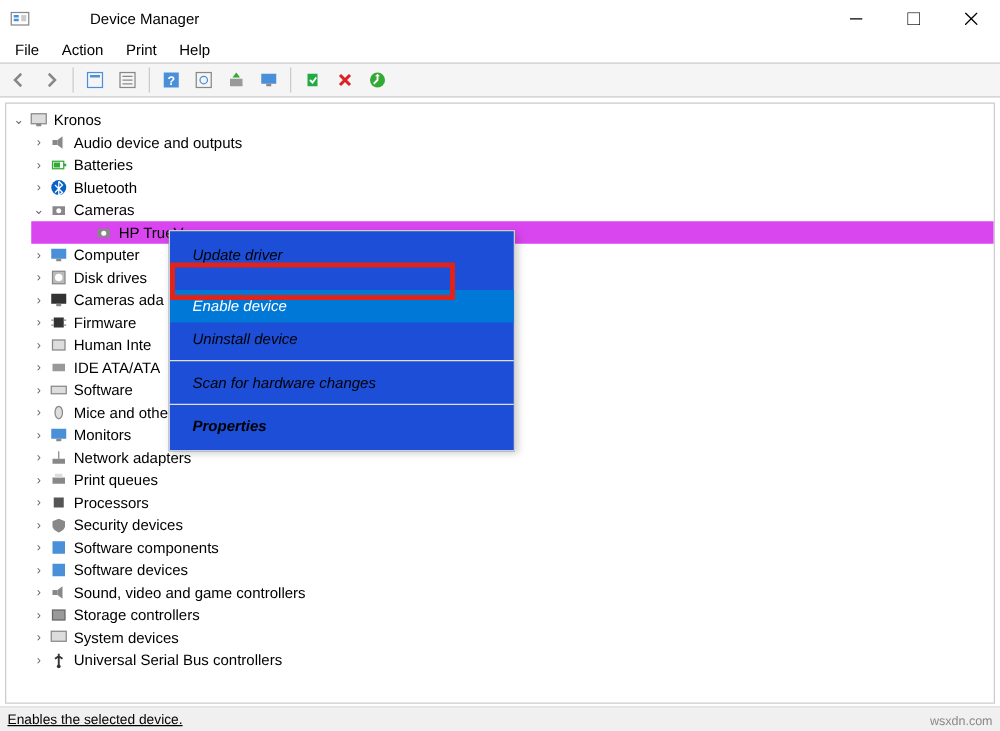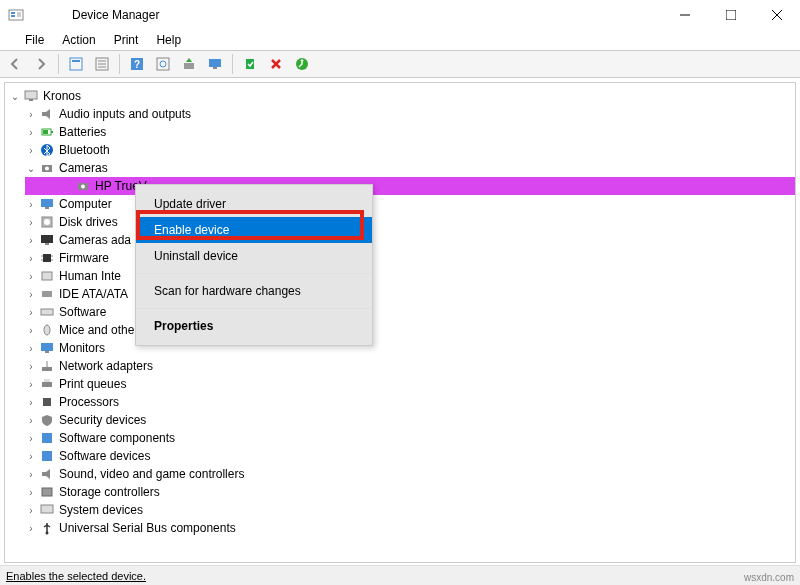--- a/index.html
+++ b/index.html
@@ -3,35 +3,35 @@
 <meta charset="utf-8">
 <style>
 * { box-sizing: border-box; margin: 0; padding: 0; font-family: "Segoe UI", Tahoma, sans-serif; }
 body { width: 800px; height: 585px; background: #fff; overflow: hidden; position: relative; font-size: 12px; color: #000; }
 .titlebar { height: 30px; display: flex; align-items: center; padding: 0 0 0 8px; }
 .titlebar .app-icon { width: 16px; height: 16px; margin-right: 6px; }
 .titlebar .title { flex: 1; font-size: 12px; margin-left: 42px; }
 .titlebar .win-controls { display: flex; }
 .win-btn { width: 46px; height: 30px; display: flex; align-items: center; justify-content: center; }
 .win-btn svg { width: 10px; height: 10px; }
-.menubar { height: 20px; display: flex; align-items: center; padding: 0 17px; gap: 2px; }
+.menubar { height: 20px; display: flex; align-items: center; padding: 0 4px; gap: 2px; }
 .menubar .menu-item { padding: 2px 8px; font-size: 12px; }
 .toolbar { height: 28px; background: #f5f5f5; border-top: 1px solid #ccc; border-bottom: 1px solid #ccc; display: flex; align-items: center; padding: 0 4px; gap: 4px; }
 .tool-btn { width: 22px; height: 22px; display: flex; align-items: center; justify-content: center; border: 1px solid transparent; }
 .tool-sep { width: 1px; height: 20px; background: #ccc; margin: 0 2px; }
 .tree { position: absolute; top: 82px; left: 4px; right: 4px; bottom: 22px; overflow: auto; background: #fff; border: 1px solid #ccc; padding: 4px 0; }
 .status { position: absolute; bottom: 0; left: 0; right: 0; height: 20px; background: #f0f0f0; padding: 2px 6px; font-size: 11px; display: flex; align-items: center; border-top: 1px solid #ddd; text-decoration: underline; }
 .watermark { position: absolute; bottom: 2px; right: 6px; font-size: 10px; color: #888; }
 .node { display: flex; align-items: center; height: 18px; white-space: nowrap; }
 .arrow { width: 12px; text-align: center; color: #666; font-size: 10px; }
 .node-icon { width: 16px; height: 16px; margin: 0 4px 0 2px; display: flex; align-items: center; justify-content: center; }
 .node.selected { background: #d946ef; margin-left: 20px; }
-.ctx-menu { position: absolute; top: 184px; left: 135px; width: 238px; background: #e5e5e5; border: 1px solid #ccc; box-shadow: 2px 2px 6px rgba(0,0,0,.2); padding: 6px 0; z-index: 10; }
+.ctx-menu { position: absolute; top: 184px; left: 135px; width: 277px; background: #1d4ed8; border: 1px solid #ccc; box-shadow: 2px 2px 6px rgba(0,0,0,.2); padding: 6px 0; z-index: 10; font-style: italic; }
 .ctx-item { padding: 6px 18px; font-size: 12px; }
-.ctx-item.highlighted { background: #0078d7; color: #fff; }
+.ctx-item.highlighted { background: #0078d7; color: #fff; margin-top: 15px; }
 .ctx-sep { height: 1px; background: #e0e0e0; margin: 4px 0; }
 .ctx-item.bold { font-weight: bold; }
 .red-box { position: absolute; border: 4px solid #e2231a; z-index: 11; pointer-events: none; }
 </style>
 </head>
 <body>
 
 <div class="titlebar">
   <span class="app-icon">
     <svg viewBox="0 0 16 16">
@@ -154,21 +154,21 @@
   </div>
   <div id="tree-body">
       <div class="node" style="padding-left: 20px;">
         <span class="arrow">›</span>
         <span class="node-icon">
           <svg width="14" height="14" viewBox="0 0 14 14">
             <rect x="2" y="5" width="4" height="4" fill="#888"></rect>
             <path d="M6 5 L10 2 L10 12 L6 9 Z" fill="#888"></path>
           </svg>
         </span>
-        <span>Audio inputs and outputs</span>
+        <span>Audio device and outputs</span>
       </div>
       <div class="node" style="padding-left: 20px;">
         <span class="arrow">›</span>
         <span class="node-icon">
           <svg width="14" height="14" viewBox="0 0 14 14">
             <rect x="2" y="4" width="9" height="6" fill="none" stroke="#3a3"></rect>
             <rect x="11" y="6" width="2" height="2" fill="#3a3"></rect>
             <rect x="3" y="5" width="5" height="4" fill="#3a3"></rect>
           </svg>
         </span>
@@ -378,21 +378,21 @@
         <span>System devices</span>
       </div>
       <div class="node" style="padding-left: 20px;">
         <span class="arrow">›</span>
         <span class="node-icon">
           <svg width="14" height="14" viewBox="0 0 14 14">
             <path d="M7 2 L7 12 M7 4 L4 6 M7 4 L10 6" stroke="#333" stroke-width="1.5" fill="none"></path>
             <circle cx="7" cy="12" r="1.5" fill="#333"></circle>
           </svg>
         </span>
-        <span>Universal Serial Bus components</span>
+        <span>Universal Serial Bus controllers</span>
       </div>
     </div>
 </div>
 
 <div class="ctx-menu">
   <div id="ctx-body">
       <div class="ctx-item">Update driver</div>
       <div class="ctx-item highlighted">Enable device</div>
       <div class="ctx-item">Uninstall device</div>
       <div class="ctx-sep"></div>

